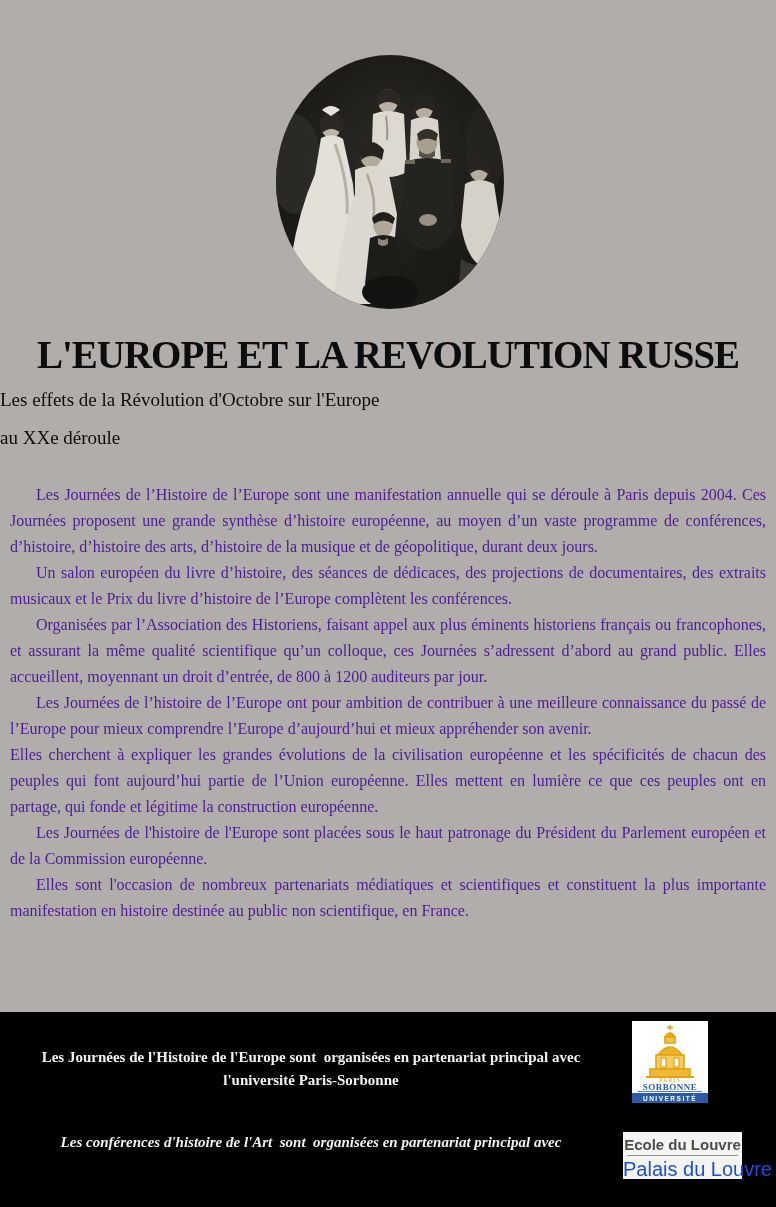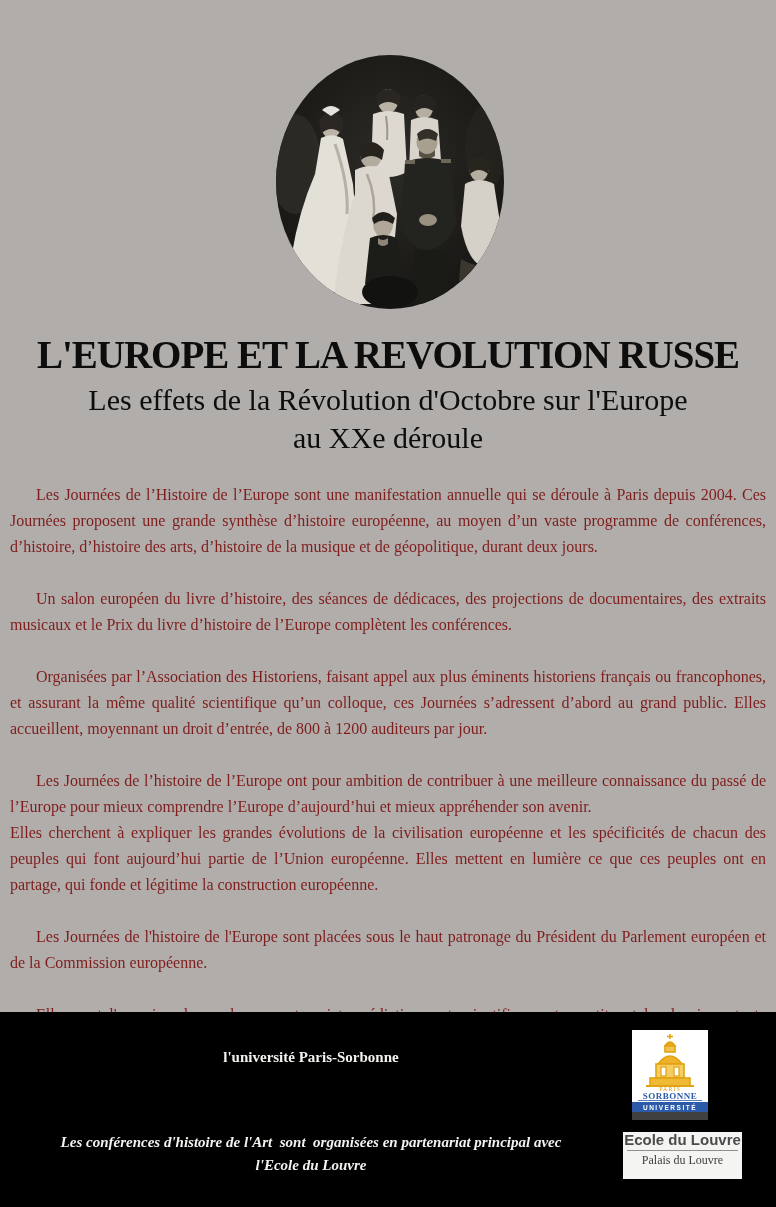--- a/index.html
+++ b/index.html
@@ -31,38 +31,37 @@
     text-align: center;
     font-size: 39px;
     font-weight: bold;
     letter-spacing: -1px;
     white-space: nowrap;
     color: #0d0d0d;
   }
   .subtitle {
     position: absolute;
     top: 381px; left: 0; right: 0;
-    text-align: center;
-    font-size: 30px;
+    font-size: 19px;
     line-height: 38px;
     color: #0d0d0d;
   }
 
   
   .body-text {
     position: absolute;
     top: 482px; left: 10px; right: 10px;
     font-size: 16px;
     line-height: 26px;
     text-align: justify;
-    color: #7f1d1d;
+    color: #4c1d95;
   }
   .body-text p { margin: 0; }
   .body-text p.indent { text-indent: 26px; }
-  .body-text p.spaced { margin-top: 26px; }
+  .body-text p.spaced { }
 
   
   .footer {
     position: absolute;
     left: 0; top: 1012px;
     width: 776px; height: 195px;
     background: #000;
     color: #f4f2ef;
   }
   .partner-text {
@@ -72,47 +71,48 @@
     font-weight: bold;
     font-size: 15px;
     line-height: 23px;
   }
   .partner-text div { white-space: pre; }
   .partner-1 { top: 34px; }
   .partner-2 { top: 119px; font-style: italic; }
 
   .sorbonne-logo {
     position: absolute;
-    left: 632px; top: 18px;
-    width: 76px; height: 90px;
+    left: 632px; top: 9px;
+    width: 76px; height: 72px;
     background: #404040;
   }
   .louvre-logo {
     position: absolute;
     left: 623px; top: 120px;
     width: 119px; height: 47px;
     background: #f4f4f2;
     text-align: center;
   }
   .louvre-name {
     font-family: "Liberation Sans", sans-serif;
     font-weight: bold;
     font-size: 15px;
     line-height: 15px;
+    padding-top: 5px;
     color: #4c4c4c;
     white-space: nowrap;
   }
   .louvre-rule {
     height: 1px; background: #8f8f8f;
     margin: 3px 4px 2px 4px;
   }
   .louvre-sub {
-    font-family: Liberation Serif, serif;
-    font-size: 12px;
-    color: #404040;
+    font-family: Liberation Sans, sans-serif;
+    font-size: 20px;
+    color: #1d4ed8;
     white-space: nowrap;
   }
 </style>
 </head>
 <body>
 
 <div class="poster">
 
   <div class="photo">
     <svg width="230" height="256" viewBox="0 0 230 256">
@@ -188,20 +188,21 @@
     <p class="indent spaced">Organisées par l’Association des Historiens, faisant appel aux plus éminents historiens français ou francophones, et assurant la même qualité scientifique qu’un colloque, ces Journées s’adressent d’abord au grand public. Elles accueillent, moyennant un droit d’entrée, de 800 à 1200 auditeurs par jour.</p>
     <p class="indent spaced">Les Journées de l’histoire de l’Europe ont pour ambition de contribuer à une meilleure connaissance du passé de l’Europe pour mieux comprendre l’Europe d’aujourd’hui et mieux appréhender son avenir.</p>
     <p class="">Elles cherchent à expliquer les grandes évolutions de la civilisation européenne et les spécificités de chacun des peuples qui font aujourd’hui partie de l’Union européenne.  Elles mettent en lumière ce que ces peuples ont en partage, qui fonde et légitime la construction européenne.</p>
     <p class="indent spaced">Les Journées de l'histoire de l'Europe sont placées sous le haut patronage du Président du Parlement européen et de la Commission européenne.</p>
     <p class="indent spaced">Elles sont l'occasion de nombreux partenariats médiatiques et scientifiques et constituent la plus importante manifestation en histoire destinée au public non scientifique, en France.</p>
   </div>
 
   <div class="footer">
 
     <div class="partner-text partner-1">
+      <div>Les Journées de l'Histoire de l'Europe sont  organisées en partenariat principal avec</div>
       <div>l'université Paris-Sorbonne</div>
     </div>
 
     <div class="sorbonne-logo">
       <svg width="76" height="82" viewBox="0 0 76 82">
         <rect x="0" y="0" width="76" height="82" fill="#ffffff"></rect>
 
         <g stroke="#e2a312" fill="none" stroke-width="1.6">
           <path d="M38,4 L38,9"></path>
           <path d="M35,6.5 L41,6.5"></path>
@@ -220,21 +221,20 @@
         <text x="38" y="69" text-anchor="middle" font-family="Liberation Serif, serif" font-size="9" font-weight="bold" fill="#2a5aa8" letter-spacing="0.5">SORBONNE</text>
         <line x1="6" y1="70.5" x2="70" y2="70.5" stroke="#2a5aa8" stroke-width="0.8"></line>
 
         <rect x="0" y="72" width="76" height="10" fill="#2a5aa8"></rect>
         <text x="38" y="79.5" text-anchor="middle" font-family="Liberation Sans, sans-serif" font-size="6.5" font-weight="bold" fill="#ffffff" letter-spacing="1.5">UNIVERSITÉ</text>
       </svg>
     </div>
 
     <div class="partner-text partner-2">
       <div>Les conférences d'histoire de l'Art  sont  organisées en partenariat principal avec</div>
-      <div>l'Ecole du Louvre</div>
     </div>
 
     <div class="louvre-logo">
       <div class="louvre-name">Ecole du Louvre</div>
       <div class="louvre-rule"></div>
       <div class="louvre-sub">Palais du Louvre</div>
     </div>
 
   </div>
 </div>

